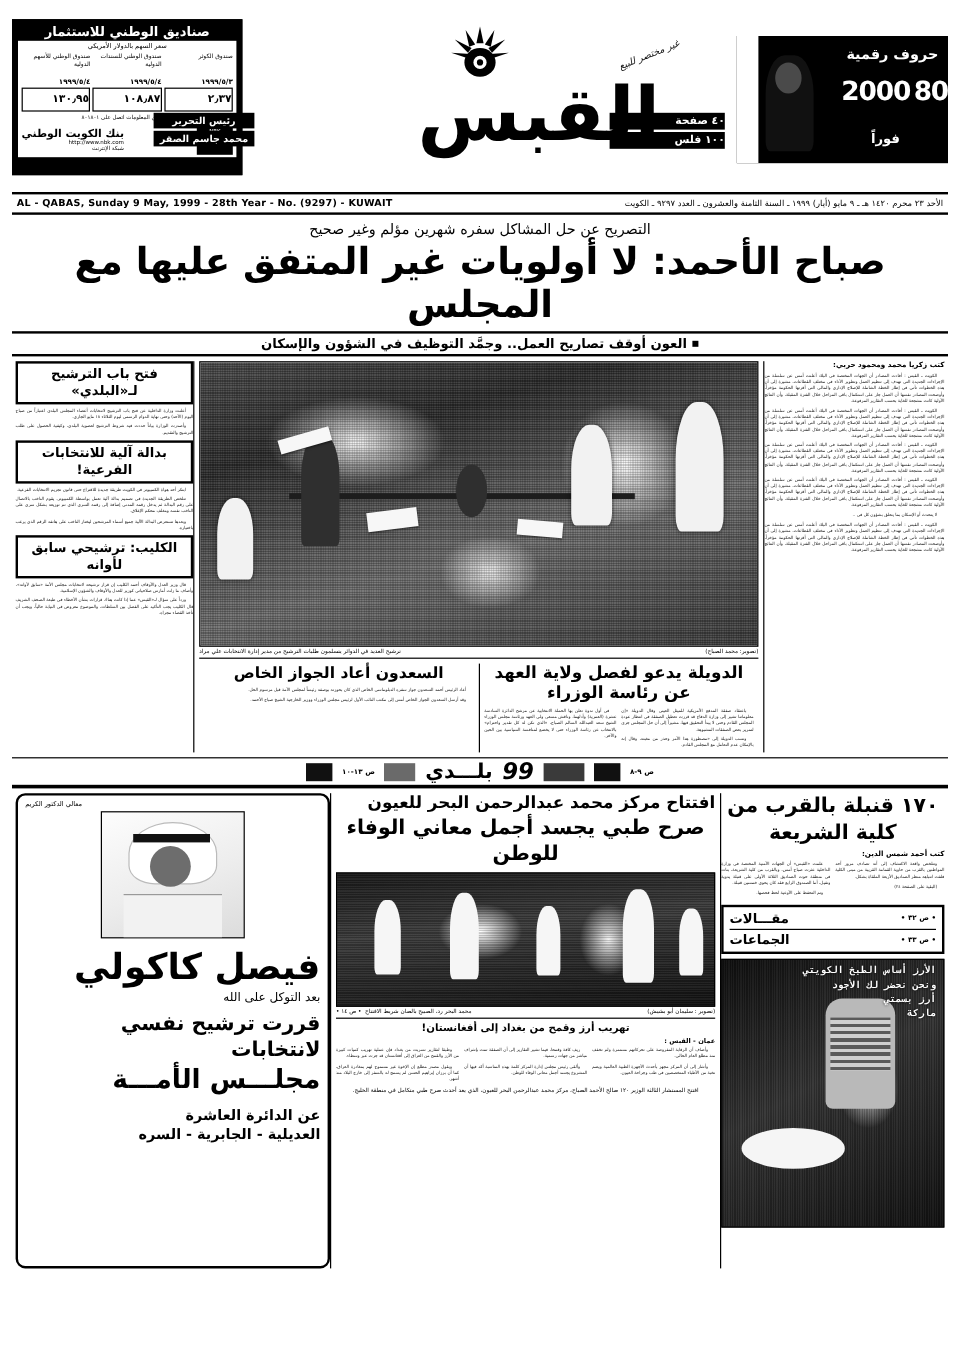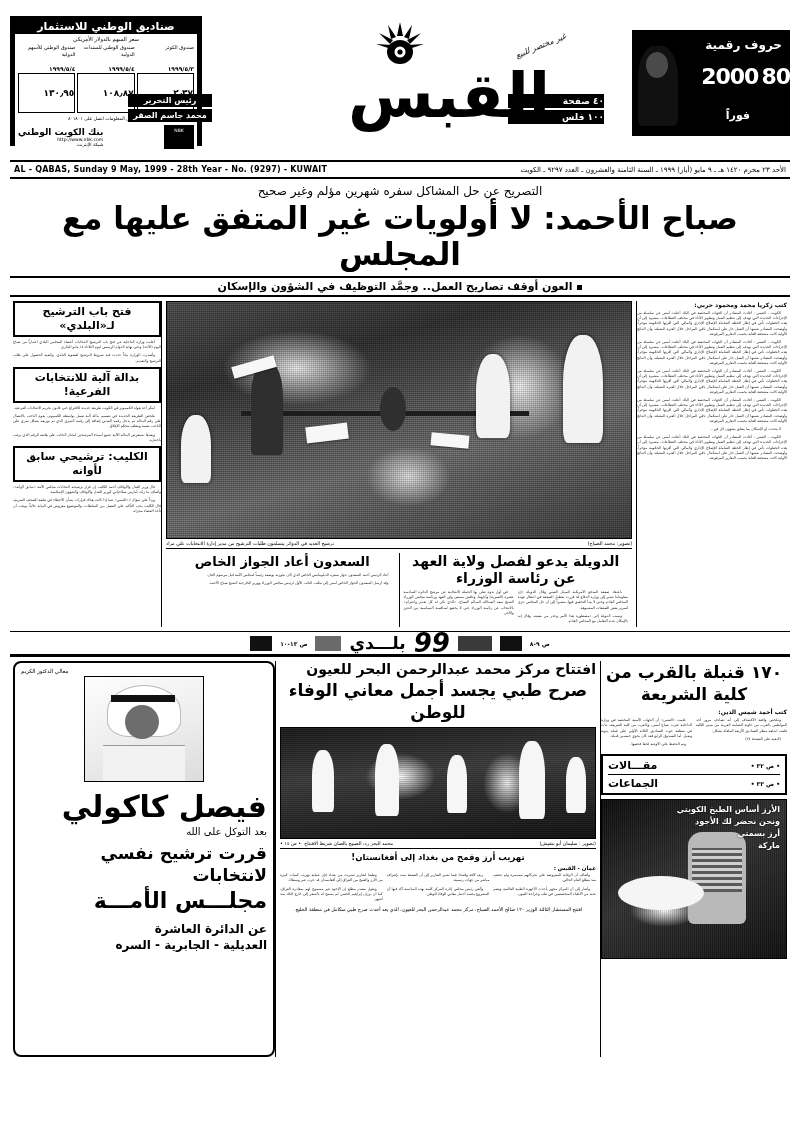--- a/index.html
+++ b/index.html
@@ -85,21 +85,21 @@
     position:absolute;left:0;top:0;width:192px;height:130px;
     border:2px solid #000;background:#000;color:#fff;box-sizing:border-box;
   }
   .nbk .nbk-ttl{font-size:11px;font-weight:bold;text-align:center;padding:2px 0 1px;}
   .nbk .inner{background:#fff;color:#000;margin:0 3px 3px 3px;padding:2px 3px;}
   .nbk .sub{font-size:5.5px;text-align:center;margin-bottom:2px;}
   .nbk .funds{display:flex;gap:2px;}
   .nbk .fund{flex:1;text-align:center;}
   .nbk .fname{font-size:5px;line-height:6.5px;height:20px;}
   .nbk .fdate{font-size:6px;font-weight:bold;margin:1px 0;}
-  .nbk .fval{border:1px solid #000;font-size:9px;font-weight:bold;padding:14px 0;}
+  .nbk .fval{border:1px solid #000;font-size:9px;font-weight:bold;padding:4px 0;}
   .nbk .note{font-size:4.6px;text-align:center;margin-top:3px;line-height:6px;}
   .nbk .bankrow{display:flex;align-items:center;justify-content:space-between;margin-top:3px;}
   .nbk .bankname{font-size:9px;font-weight:bold;letter-spacing:1px;}
   .nbk .bankurl{font-size:4.6px;}
   .nbk .camel{width:30px;height:22px;background:#000;color:#fff;font-size:4.5px;text-align:center;line-height:8px;padding-top:2px;}
 
   
   .dateline{
     margin:4px 10px 0 10px;border-top:2px solid #000;border-bottom:2px solid #000;
     height:15px;display:flex;align-items:center;justify-content:space-between;padding:0 4px;
@@ -168,21 +168,21 @@
     border:2px solid #000;padding:2px 3px;margin:0 0 3px 0;
     font-size:11px;font-weight:bold;line-height:14px;text-align:center;letter-spacing:-.2px;
   }
 
   
   .baladi{
     margin:4px 10px 0 10px;border-top:1px solid #000;border-bottom:3px solid #000;
     height:22px;display:flex;align-items:center;justify-content:center;gap:8px;position:relative;
   }
   .baladi .word{font-size:17px;font-weight:bold;letter-spacing:-1px;}
-  .baladi .num99{font-size:26px;font-weight:bold;font-style:italic;}
+  .baladi .num99{font-size:19px;font-weight:bold;font-style:italic;}
   .baladi .pg{font-size:6px;font-weight:bold;}
   .baladi .chip{width:34px;height:15px;background:#3a3a3a;}
   .baladi .chip.b{width:22px;background:#111;}
   .baladi .chip.c{width:26px;background:#6a6a6a;}
 
   
   .lower{display:flex;margin:4px 10px 0 10px;}
   .lw-left{width:262px;padding-left:3px;}
   .lw-mid{flex:1;border-right:1px solid #000;border-left:1px solid #000;padding:0 4px;}
   .lw-right{width:186px;padding-right:3px;}
@@ -233,22 +233,22 @@
     font-size:4.8px;border-bottom:1px solid #000;padding:2px 0;margin-bottom:3px;
   }
 
   .idx-box{border:2px solid #000;padding:3px 5px;margin-top:4px;}
   .idx-row{display:flex;justify-content:space-between;align-items:center;}
   .idx-row .nm{font-size:11px;font-weight:bold;letter-spacing:2px;}
   .idx-row .pg{font-size:6px;font-weight:bold;}
   .idx-sep{height:1px;background:#000;margin:2px 0;}
 
   .rice{
-    margin-top:4px;width:100%;height:160px;position:relative;overflow:hidden;
-    border:1px solid #000;box-sizing:border-box;background:#1e1e1e;
+    margin-top:4px;width:100%;height:224px;position:relative;overflow:hidden;
+    border:1px solid #000;box-sizing:border-box;background:#1e1e1e;font-family:Liberation Mono, monospace;
   }
   .rice .g{
     position:absolute;inset:0;
     background:
       radial-gradient(ellipse 60px 28px at 34% 70%, #ffffff 0%, rgba(255,255,255,0) 58%),
       radial-gradient(ellipse 42px 56px at 66% 48%, #cfcfcf 0%, rgba(207,207,207,0) 60%),
       linear-gradient(150deg,#0f0f0f 0%,#343434 45%,#121212 100%);
   }
   .rice .n{position:absolute;inset:0;opacity:.45;
     background-image:repeating-linear-gradient(90deg, rgba(0,0,0,.35) 0 1px, rgba(255,255,255,.08) 1px 2px);}

